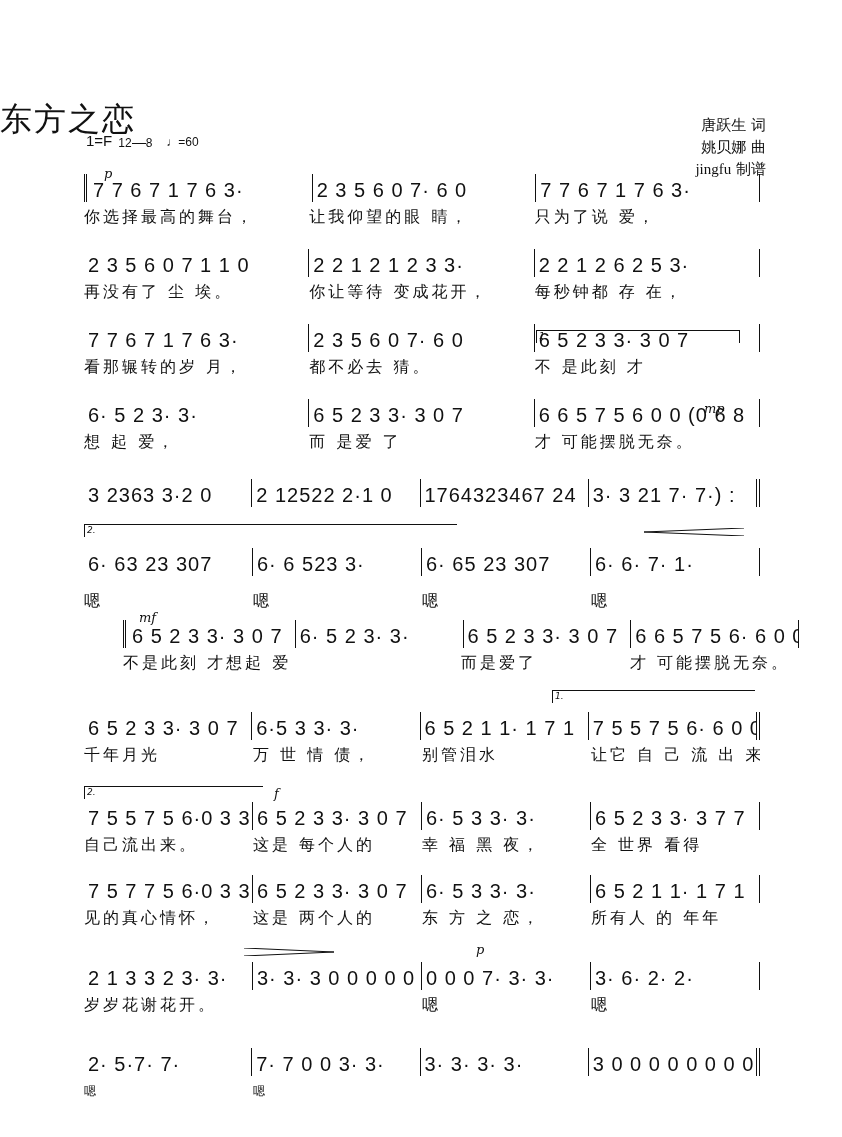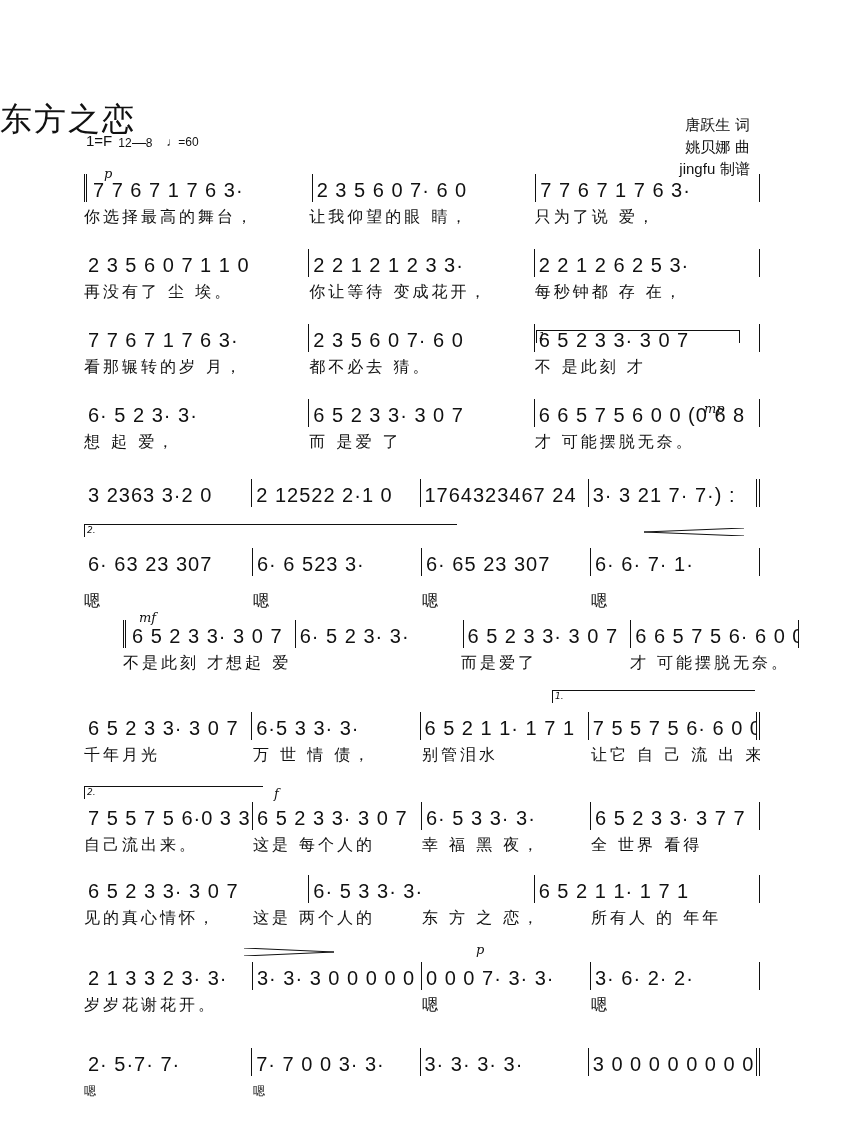--- a/index.html
+++ b/index.html
@@ -5,23 +5,23 @@
   html, body { margin: 0; padding: 0; background: #ffffff; }
   body { width: 842px; height: 1137px; position: relative; overflow: hidden;
          font-family: "DejaVu Sans", sans-serif; color: #111; }
   .title { position: absolute; left: 0; right: 0; top: 98px; text-align: left;
            font-size: 32px; font-family: "DejaVu Serif", serif; letter-spacing: 2px; }
   .key { position: absolute; left: 86px; top: 132px; font-size: 15px; font-family: "Liberation Sans", sans-serif;
          display: flex; align-items: flex-end; gap: 6px; }
   .key .frac { display: inline-flex; flex-direction: row; align-items: center; font-size: 12px; line-height: 12px; }
   .key .frac .bar { width: 14px; border-top: 1px solid #111; }
   .key .tempo { font-size: 12px; display: inline-flex; align-items: center; margin-left: 8px; }
-  .credits { position: absolute; right: 92px; top: 114px; text-align: right; font-size: 15px; line-height: 22px;
+  .credits { position: absolute; right: 76px; top: 114px; text-align: right; font-size: 15px; line-height: 22px;
              font-family: "DejaVu Sans", sans-serif; }
-  .credits .mono { font-family: Liberation Sans, sans-serif; }
+  .credits .mono { font-family: Liberation Serif, serif; }
 
   .system { position: absolute; left: 84px; width: 676px; }
   .notes-row { position: relative; height: 30px; display: flex; align-items: flex-end;
                font-family: "Liberation Sans", sans-serif; font-weight: normal; font-size: 20px; }
   .measure { flex: 1; display: flex; align-items: flex-end; white-space: nowrap; letter-spacing: 1px;
              border-right: 1.5px solid #111; height: 28px; padding-left: 4px; overflow: hidden; }
   .measure.last-final { border-right: 4px double #111; }
   .measure.repeat-end { border-right: 4px double #111; }
   .barstart { border-left: 3px double #111; padding-left: 6px; }
   .lyrics { position: relative; height: 30px; display: flex; align-items: center;
@@ -185,20 +185,21 @@
   <div class="lyrics">
     <div class="lyric-seg">自己流出来。</div>
     <div class="lyric-seg">这是 每个人的</div>
     <div class="lyric-seg">幸 福 黑 夜，</div>
     <div class="lyric-seg">全 世界 看得</div>
   </div>
 </div>
 
 <div class="system" style="top:873px;">
   <div class="notes-row">
+    <div class="measure">7 5 7 7 5 6·0 3 3</div>
     <div class="measure">6 5 2 3 3· 3 0 7</div>
     <div class="measure">6· 5 3 3· 3·</div>
     <div class="measure">6 5 2 1 1· 1 7 1</div>
   </div>
   <div class="lyrics">
     <div class="lyric-seg">见的真心情怀，</div>
     <div class="lyric-seg">这是 两个人的</div>
     <div class="lyric-seg">东 方 之 恋，</div>
     <div class="lyric-seg">所有人 的 年年</div>
   </div>

